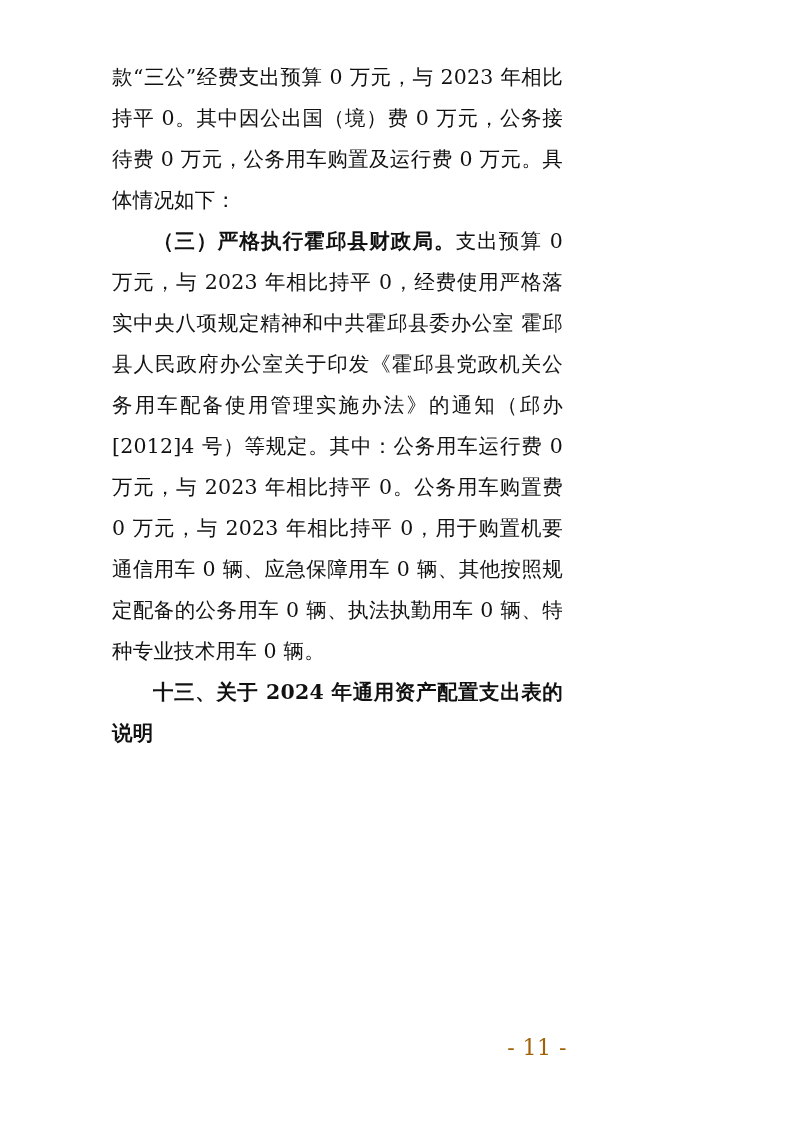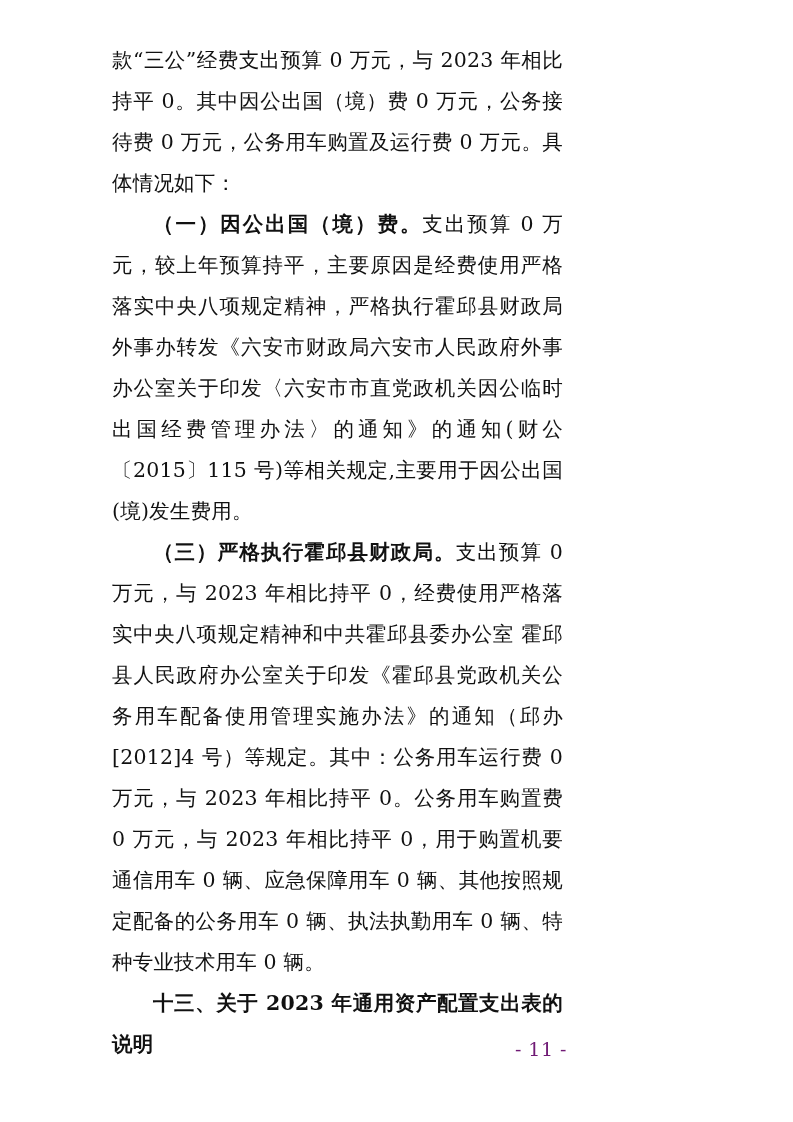--- a/index.html
+++ b/index.html
@@ -12,21 +12,21 @@
     background: #ffffff;
     font-family: "DejaVu Serif", "Liberation Serif", serif;
     color: #111111;
     overflow: hidden;
   }
   .page {
     position: relative;
     width: 663px;
     height: 1122px;
     box-sizing: border-box;
-    padding: 40px 100px 60px 112px;
+    padding: 57px 100px 60px 112px;
   }
   .doc-body {
     font-size: 20.5px;
     line-height: 41px;
     text-align: justify;
     text-justify: inter-ideograph;
     letter-spacing: 0.2px;
   }
   .para {
     margin: 0;
@@ -43,43 +43,40 @@
     font-size: 20.5px;
     line-height: 41px;
     font-weight: bold;
     text-indent: 41px;
     letter-spacing: 0.2px;
   }
   .page-number {
     position: absolute;
     right: 96px;
     bottom: 62px;
-    font-size: 19px;
+    font-size: 22px;
     font-family: "DejaVu Serif", "Liberation Serif", serif;
-    color: #701a75;
+    color: #a16207;
     letter-spacing: 0.5px;
   }
 </style>
 </head>
 <body>
 
 <div class="page">
   <div class="doc-body">
 
     <p class="para">
       <span>款“三公”经费支出预算 0 万元，与 2023 年相比持平 0。其中因公出国（境）费 0 万元，公务接待费 0 万元，公务用车购置及运行费 0 万元。具体情况如下：</span>
     </p>
 
-    <p class="para indent">
-      <span class="bold">（一）因公出国（境）费。</span><span>支出预算 0 万元，较上年预算持平，主要原因是经费使用严格落实中央八项规定精神，严格执行霍邱县财政局 外事办转发《六安市财政局六安市人民政府外事办公室关于印发〈六安市市直党政机关因公临时出国经费管理办法〉的通知》的通知(财公〔2015〕115 号)等相关规定,主要用于因公出国(境)发生费用。</span>
-    </p>
 
 
     <p class="para indent">
       <span class="bold">（三）严格执行霍邱县财政局。</span><span>支出预算 0 万元，与 2023 年相比持平 0，经费使用严格落实中央八项规定精神和中共霍邱县委办公室 霍邱县人民政府办公室关于印发《霍邱县党政机关公务用车配备使用管理实施办法》的通知（邱办[2012]4 号）等规定。其中：公务用车运行费 0 万元，与 2023 年相比持平 0。公务用车购置费 0 万元，与 2023 年相比持平 0，用于购置机要通信用车 0 辆、应急保障用车 0 辆、其他按照规定配备的公务用车 0 辆、执法执勤用车 0 辆、特种专业技术用车 0 辆。</span>
     </p>
 
-    <p class="heading">十三、关于 2023 年通用资产配置支出表的说明</p>
+    <p class="heading">十三、关于 2024 年通用资产配置支出表的说明</p>
 
   </div>
 
   <div class="page-number">- 11 -</div>
 </div>
 
 </body></html>

